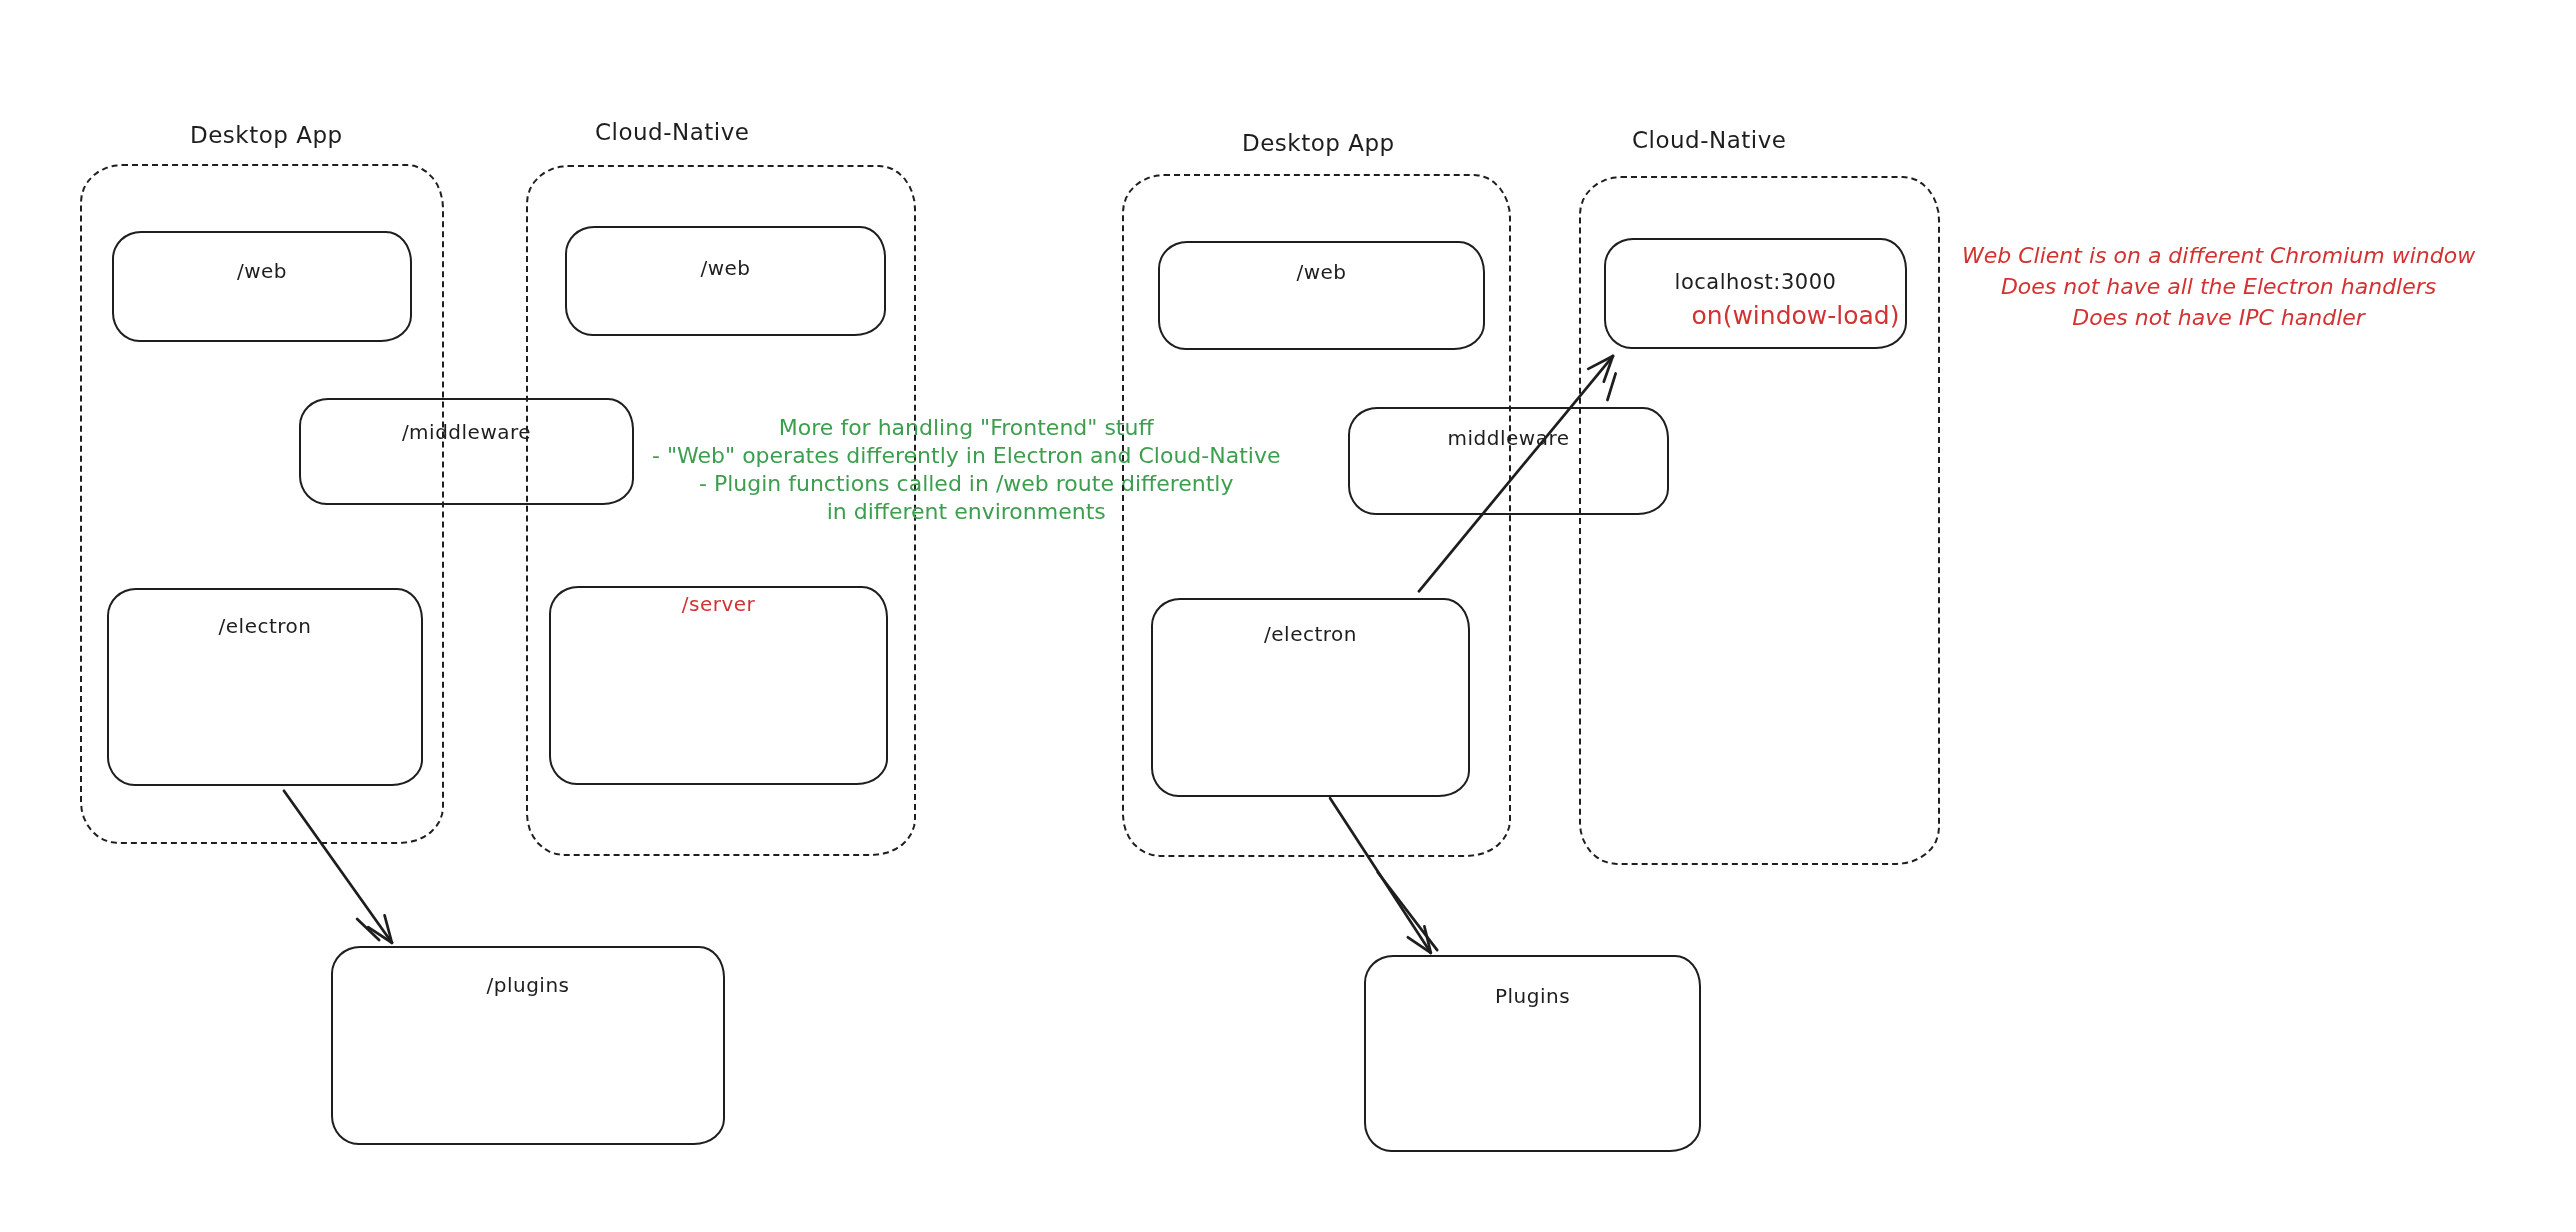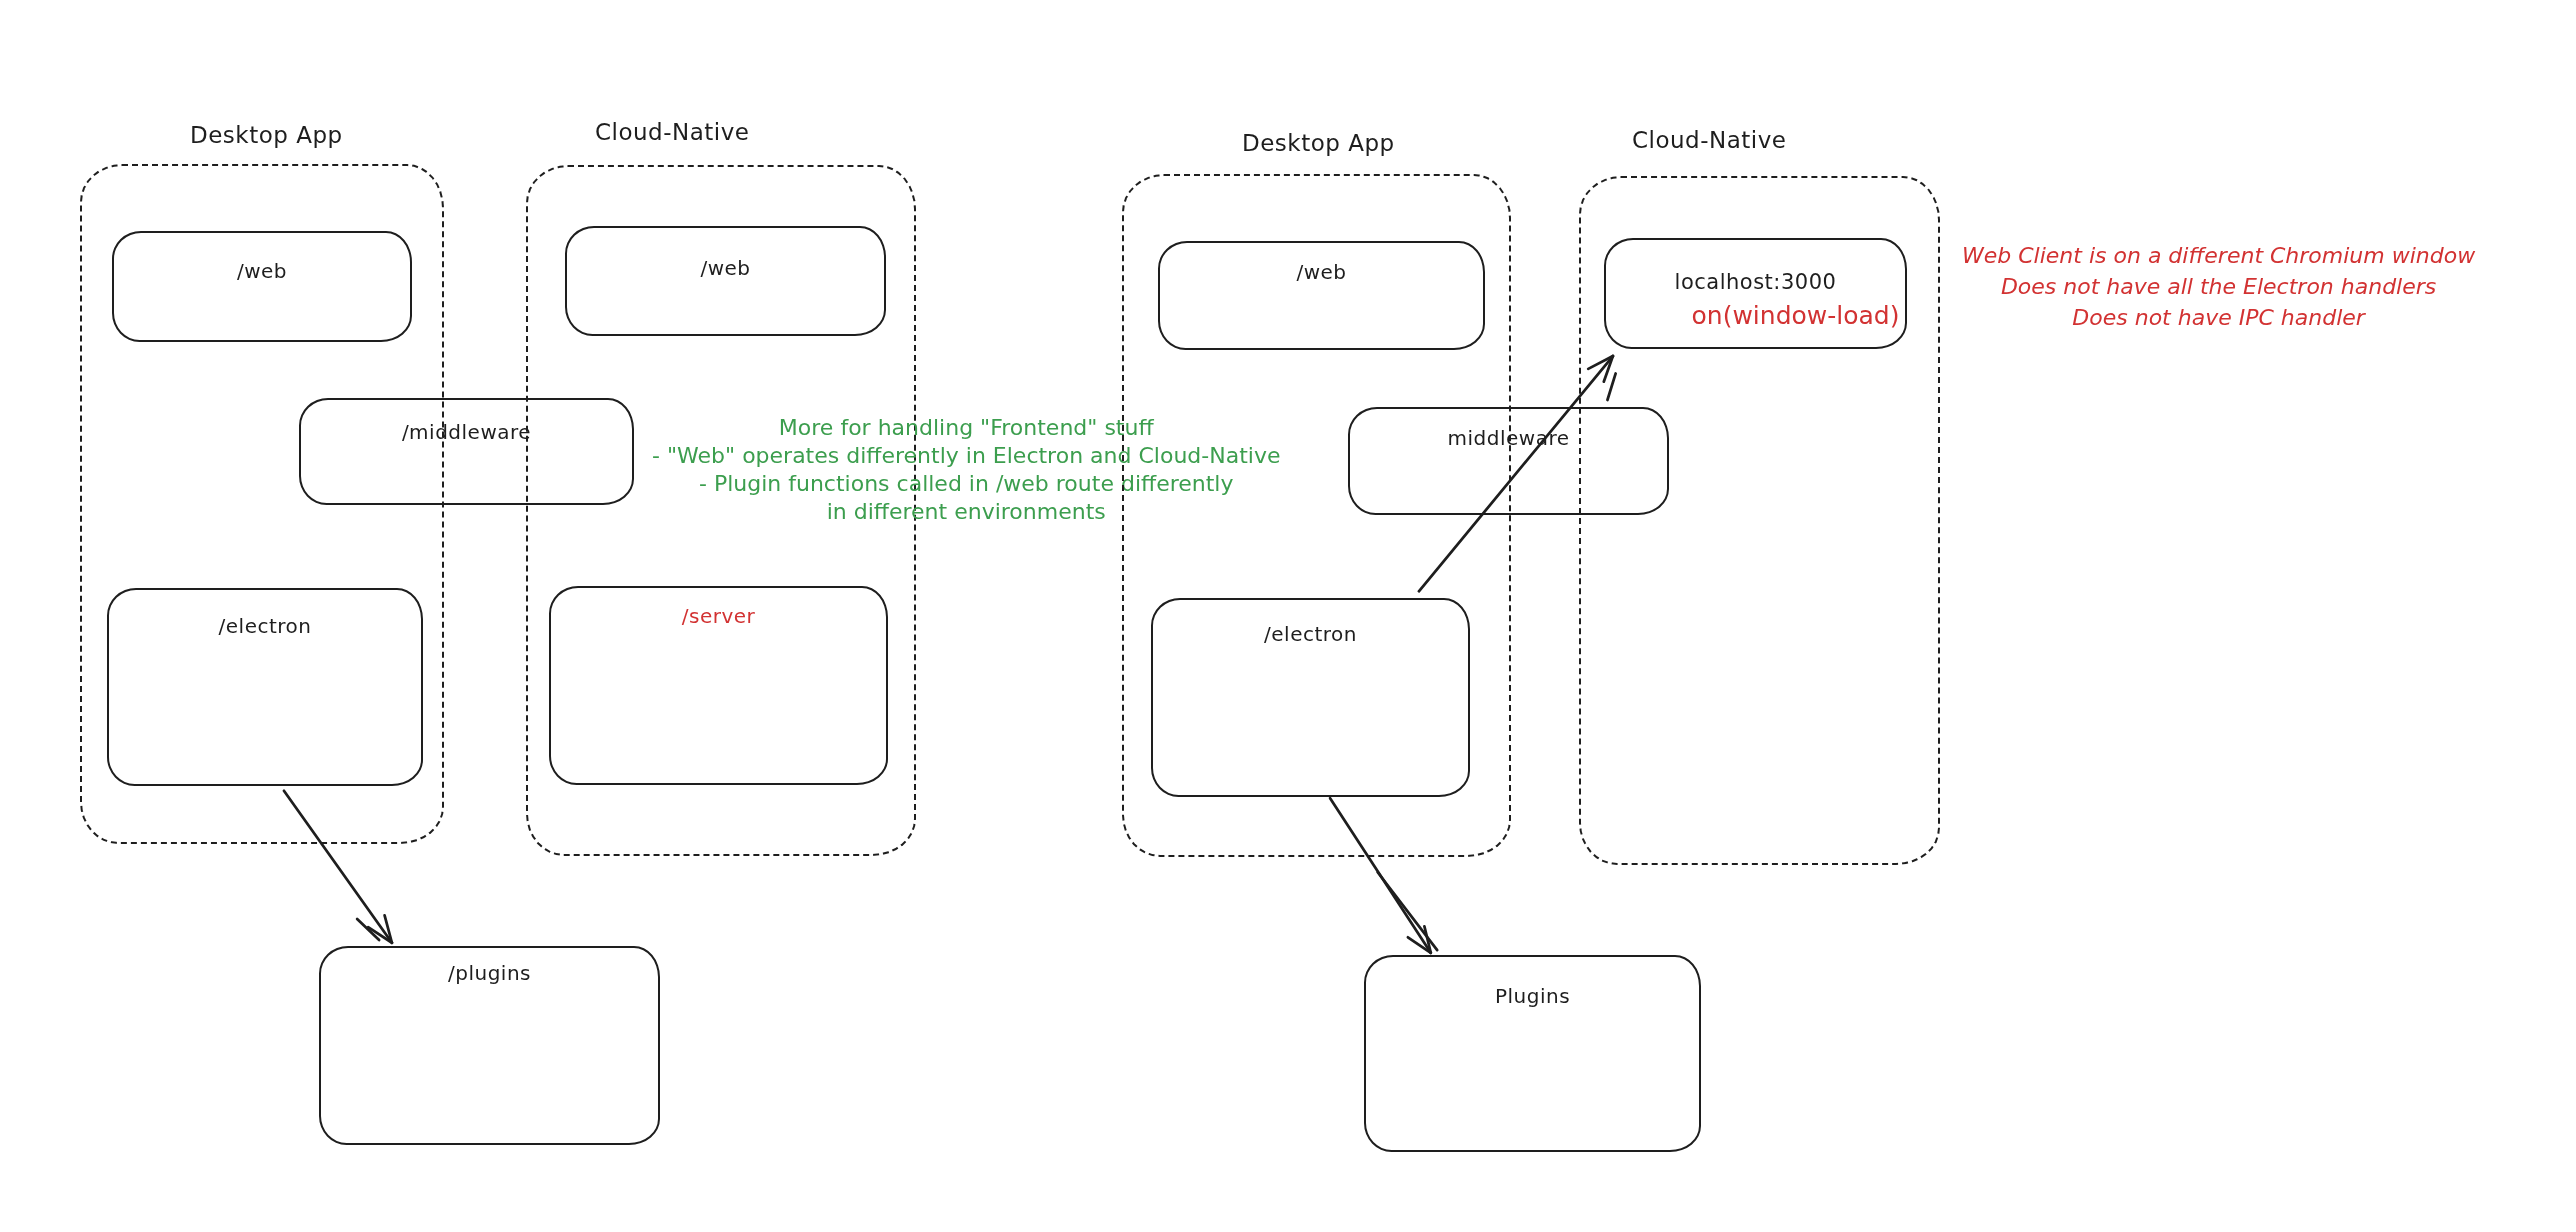--- a/index.html
+++ b/index.html
@@ -80,25 +80,25 @@
   </div>
 
   <div class="node" style="left:299px; top:398px; width:335px; height:107px; padding-top:20px;">
     <span class="node-label">/middleware</span>
   </div>
 
   <div class="node" style="left:107px; top:588px; width:316px; height:198px; padding-top:24px;">
     <span class="node-label">/electron</span>
   </div>
 
-  <div class="node" style="left:549px; top:586px; width:339px; height:199px; padding-top:16px;">
+  <div class="node" style="left:549px; top:586px; width:339px; height:199px; padding-top:4px;">
     <span class="node-label red-text">/server</span>
   </div>
 
-  <div class="node" style="left:319px; top:946px; width:341px; height:199px; padding-top:13px;">
+  <div class="node" style="left:331px; top:946px; width:394px; height:199px; padding-top:25px;">
     <span class="node-label">/plugins</span>
   </div>
 
   <div class="note green green-text" style="left:652px; top:414px;">
     <div>More for handling "Frontend" stuff</div>
     <div>- "Web" operates differently in Electron and Cloud-Native</div>
     <div>- Plugin functions called in /web route differently</div>
     <div>in different environments</div>
   </div>
 

